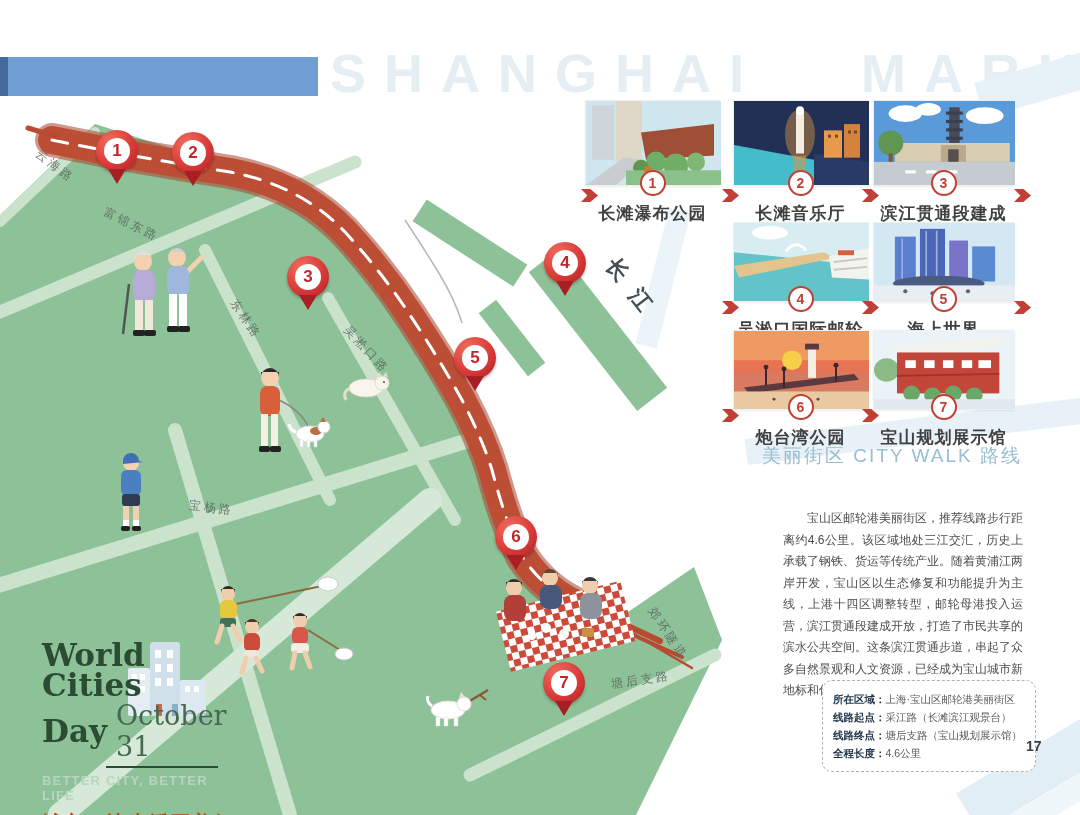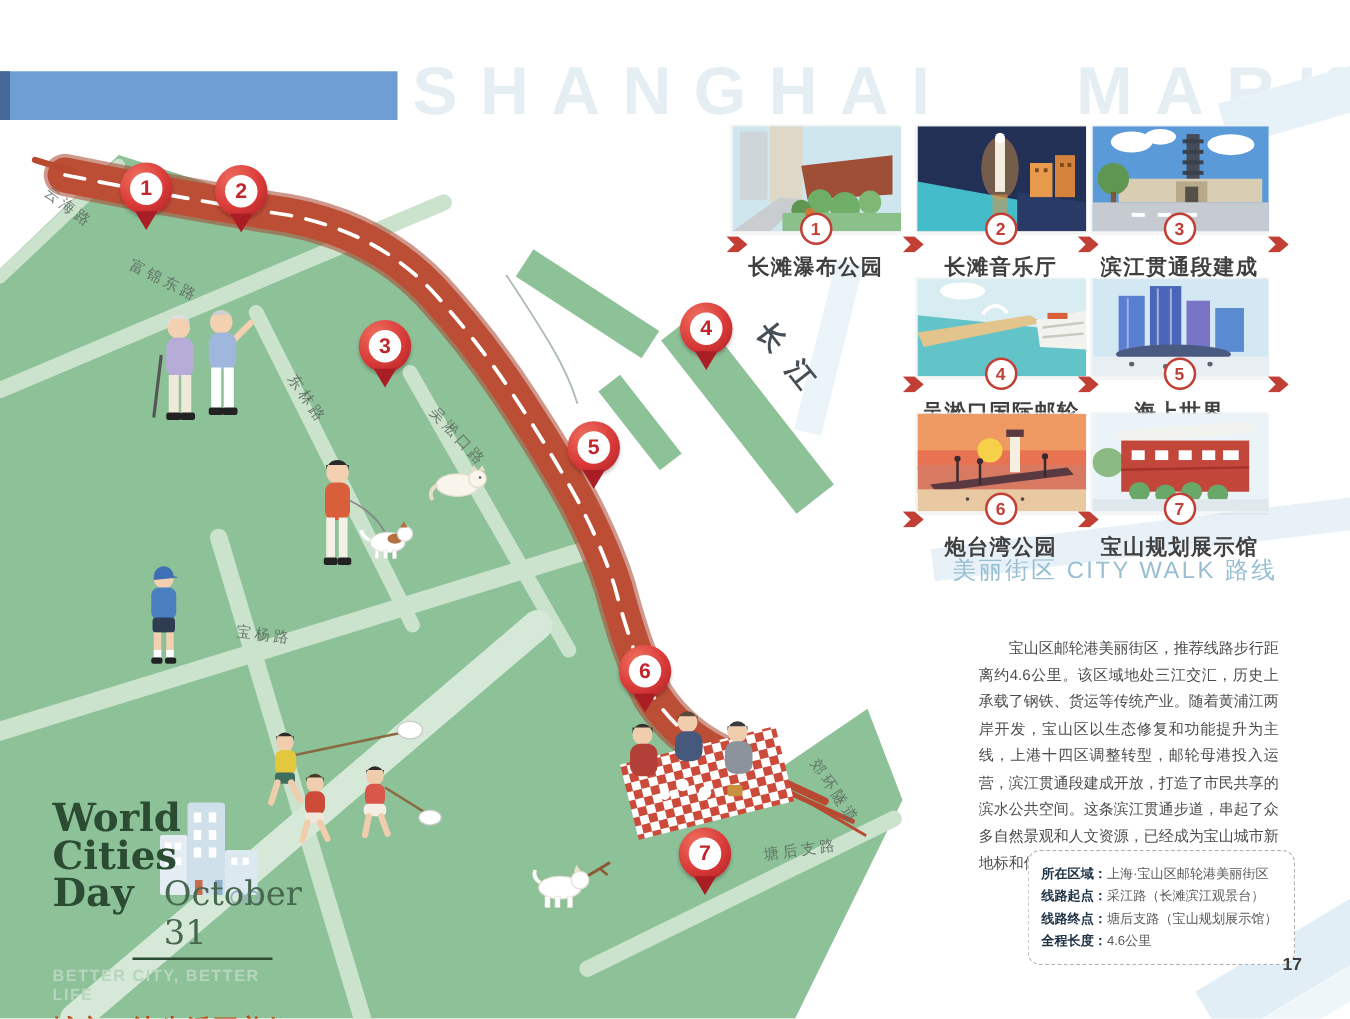--- a/index.html
+++ b/index.html
@@ -52,28 +52,28 @@
   .infobox{position:absolute;left:822px;top:680px;width:192px;z-index:3;background:#fff;
     border:1.5px dashed #a9b4ba;border-radius:10px;padding:9px 10px;}
   .inforow{font-size:10.5px;line-height:18px;white-space:nowrap;}
   .inforow .k{font-weight:700;color:#1f3347;}
   .inforow .v{color:#5a5a5a;}
   
   .wcd{position:absolute;left:42px;top:640px;width:200px;z-index:3;}
   .wcd .txt{position:relative;z-index:1;}
   .wcd-big{font-family:"DejaVu Serif","Liberation Serif",serif;font-weight:700;font-size:31px;
     line-height:30px;color:#2b4b33;}
-  .wcd-dayrow{display:flex;align-items:flex-start;gap:24px;}
+  .wcd-dayrow{display:flex;align-items:center;gap:9px;}
   .wcd-date{font-family:"DejaVu Serif","Liberation Serif",serif;font-weight:400;font-size:27px;
     color:#46684f;}
   .wcd-line{width:112px;border-top:2px solid #2b4b33;margin:4px 0 5px 64px;}
   .wcd-en{font-size:13px;font-weight:700;letter-spacing:1.2px;color:#b7d5bf;}
   .wcd-cn{margin-top:7px;font-size:19px;font-weight:700;letter-spacing:2.5px;color:#c2410c;}
   
-  .pagenum{position:absolute;left:1026px;top:763px;z-index:3;font-size:14px;font-weight:700;color:#3d3d3d;}
+  .pagenum{position:absolute;left:1026px;top:738px;z-index:3;font-size:14px;font-weight:700;color:#3d3d3d;}
   .scribble{position:absolute;left:978px;top:752px;width:46px;border-top:2px dotted #c2cdd2;
     transform:rotate(-38deg);z-index:2;}
 </style>
 </head>
 <body>
 
 <div class="page">
 
   <div class="watermark">SHANGHAI MARK</div>
 

